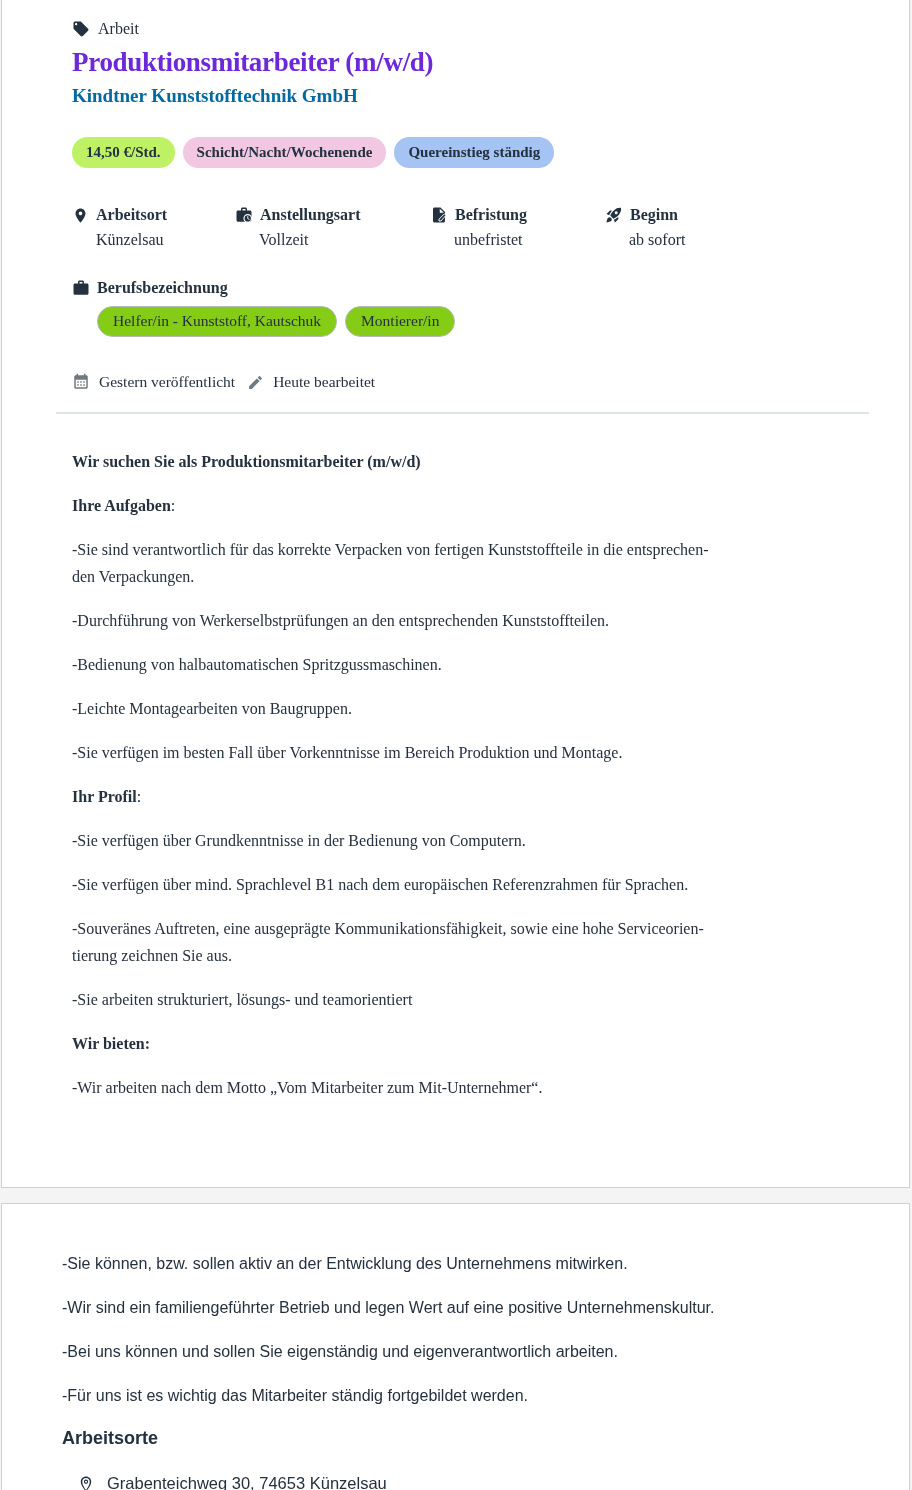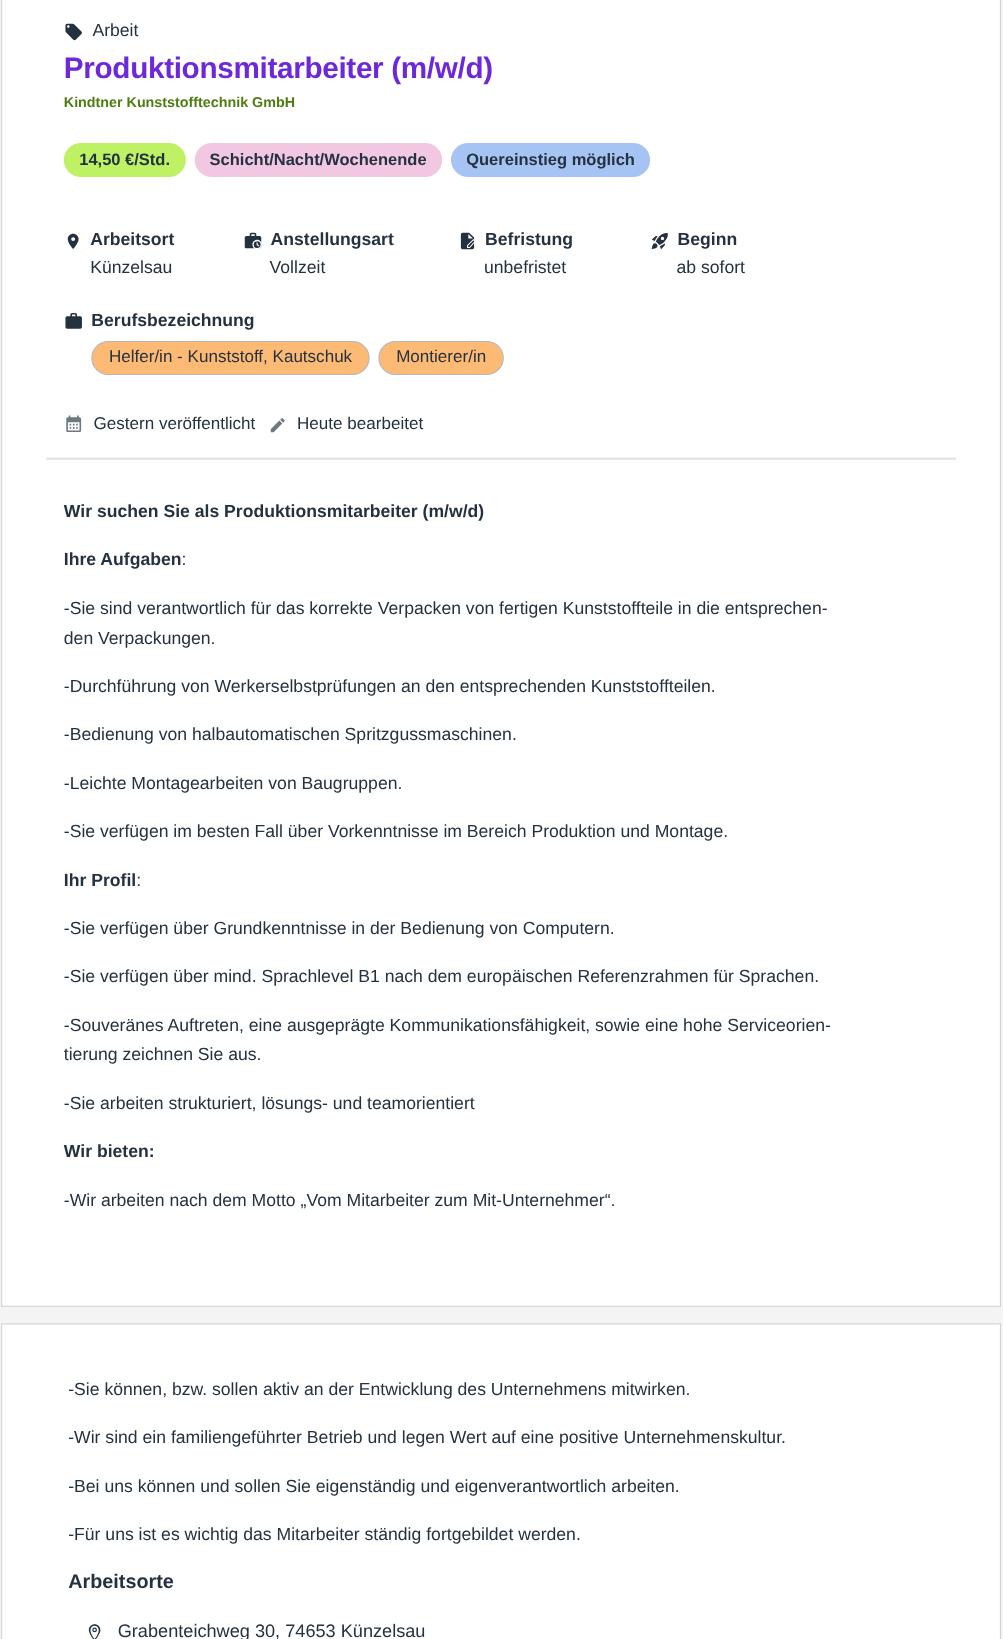--- a/index.html
+++ b/index.html
@@ -12,74 +12,75 @@
     color: #24313f;
   }
   .card {
     background: #fff;
     border: 1px solid #cfd1d3;
     margin: 0 2px 0 1px;
   }
   .card-1 {
     border-top: none;
     height: 1188px;
-    padding: 20px 60px 0 56px;
+    padding: 20px 60px 0 70px;
     overflow: hidden;
+    font-family: Liberation Serif, serif;
   }
   .card-gap { height: 15px; }
   .card-2 {
     height: 302px;
     margin-top: 0;
     padding: 46px 60px 0 60px;
     overflow: hidden;
   }
   svg { display: block; }
 
   
   .category-row { display: flex; align-items: center; gap: 8px; }
   .category-row .txt { font-size: 16px; }
   .page-title {
     margin: 9px 0 0 0;
     font-size: 27px; font-weight: bold; letter-spacing: -0.3px;
     color: #6d28d9;
   }
   .company {
     margin-top: 7px;
-    font-size: 13px; font-weight: bold; color: #4d7c0f;
+    font-size: 19px; font-weight: bold; color: #0369a1;
   }
 
   
   .badges { margin-top: 30px; display: flex; gap: 8px; }
   .badge {
     display: inline-flex; align-items: center;
     padding: 7px 14px;
     border-radius: 16px;
     font-size: 15px; font-weight: bold; color: #24313f;
     white-space: nowrap;
   }
 
   
-  .details { margin-top: 47px; display: flex; }
+  .details { margin-top: 36px; display: flex; }
   .detail-col { flex: 0 0 auto; }
   .detail-col:nth-child(1) { width: 163px; }
   .detail-col:nth-child(2) { width: 195px; }
   .detail-col:nth-child(3) { width: 175px; }
   .detail-label { display: flex; align-items: center; gap: 7px; font-weight: bold; font-size: 16px; line-height: 22px; }
   .detail-value { margin-left: 24px; font-size: 16px; line-height: 22px; margin-top: 3px; }
 
   
   .beruf { margin-top: 27px; }
   .beruf-label { display: flex; align-items: center; gap: 7px; font-weight: bold; font-size: 16px; line-height: 20px; }
   .beruf-pills { margin: 8px 0 0 25px; display: flex; gap: 8px; flex-wrap: wrap; }
   .beruf-pill {
     display: inline-flex; align-items: center;
     padding: 5px 15px 6px 15px;
     border: 1.5px solid #b4b8bc;
     border-radius: 17px;
-    background: #fdba74;
+    background: #84cc16;
     font-size: 15.5px; color: #24313f;
     white-space: nowrap;
     cursor: pointer;
   }
 
   
   .meta-row { margin-top: 36px; display: flex; align-items: center; gap: 12px; }
   .meta-item { display: flex; align-items: center; gap: 9px; font-size: 15.5px; color: #24313f; }
   .meta-item .micon { color: #6f7980; }
 
@@ -114,21 +115,21 @@
 
   <h1 class="page-title">Produktionsmitarbeiter (m/w/d)</h1>
   <div class="company">Kindtner Kunststofftechnik GmbH</div>
 
   <div class="badges">
 
       <span class="badge" style="background-color: #bef264;">14,50 €/Std.</span>
 
       <span class="badge" style="background-color: rgb(242, 199, 226);">Schicht/Nacht/Wochenende</span>
 
-      <span class="badge" style="background-color: rgb(165, 195, 243);">Quereinstieg möglich</span>
+      <span class="badge" style="background-color: rgb(165, 195, 243);">Quereinstieg ständig</span>
     </div>
 
   <div class="details">
     <div class="detail-col">
       <div class="detail-label">
         <span>
           <svg width="17" height="17" viewBox="0 0 24 24" fill="#24313f">
             <path d="M12 2C8.13 2 5 5.13 5 9c0 5.25 7 13 7 13s7-7.75 7-13c0-3.87-3.13-7-7-7zm0 9.5c-1.38 0-2.5-1.12-2.5-2.5s1.12-2.5 2.5-2.5 2.5 1.12 2.5 2.5-1.12 2.5-2.5 2.5z"></path>
           </svg>
         </span>

